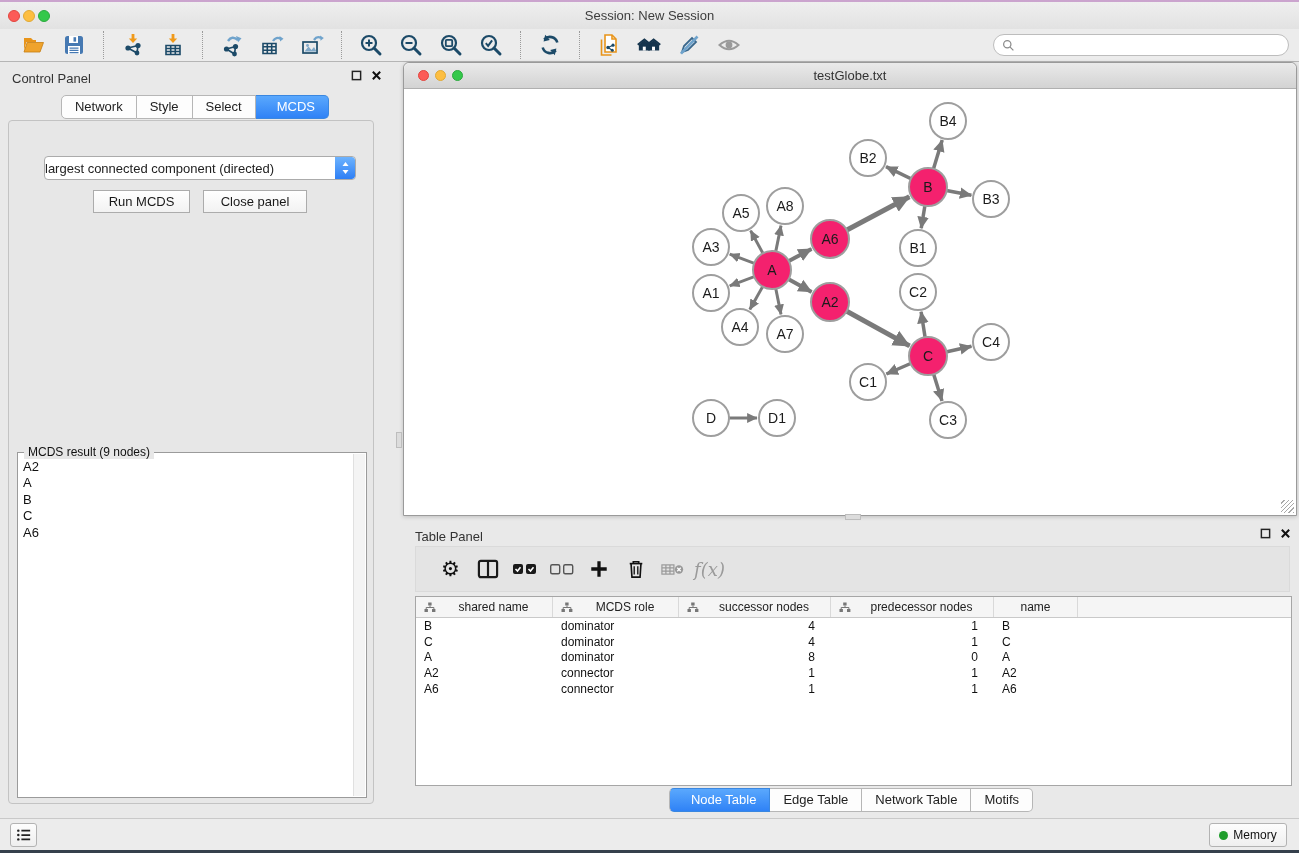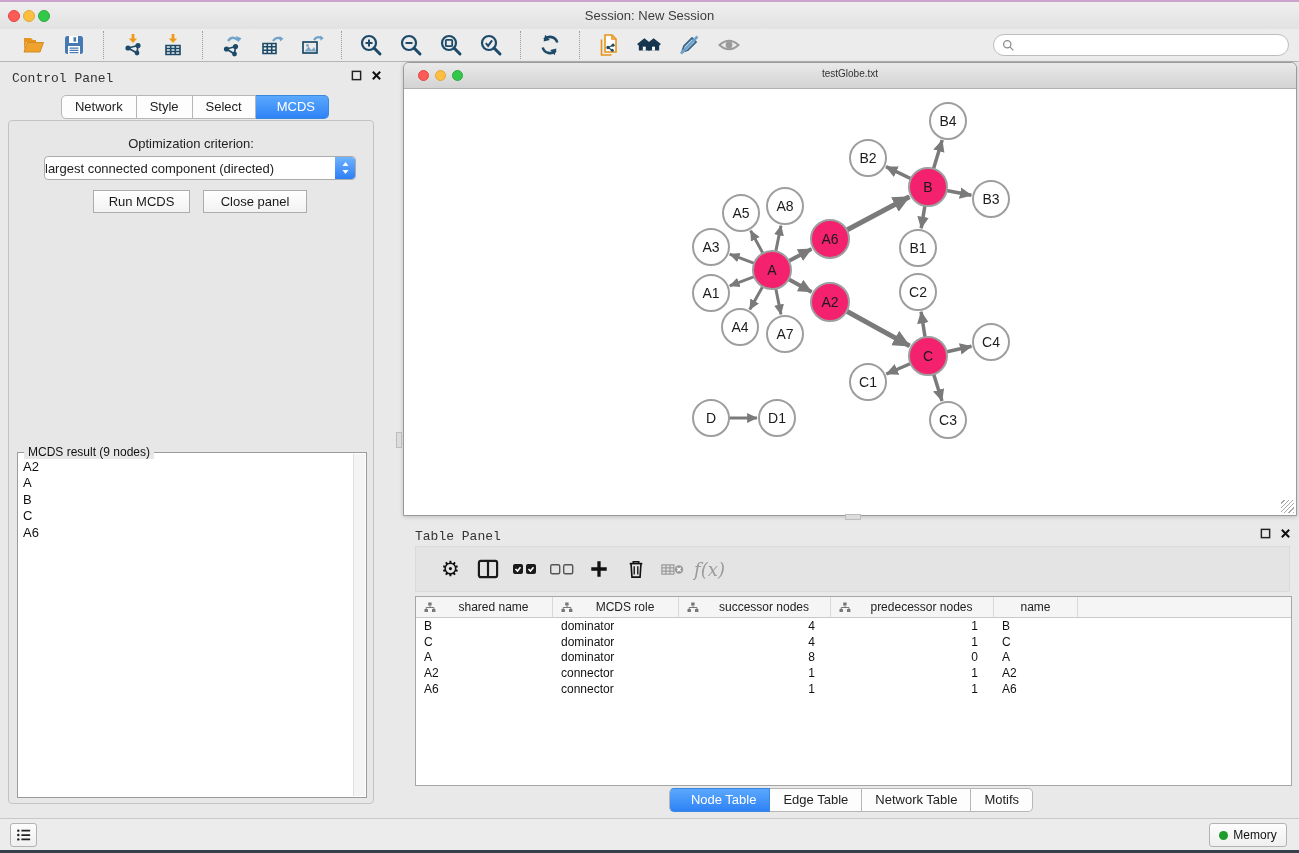--- a/index.html
+++ b/index.html
@@ -29,21 +29,21 @@
   .tsep { width:0; height:28px; border-left:1px dotted #9a9a9a; margin:0 9px; }
   .searchbox { margin-left:auto; width:296px; height:22px; background:#fff;
     border:1px solid #BDBDBD; border-radius:12px; display:flex; align-items:center;
     padding:0 8px; }
   .searchbox input { border:none; outline:none; flex:1; font-size:12px; margin-left:5px;
     font-family:"Liberation Sans",sans-serif; background:transparent; }
 
   
   .control-panel { position:absolute; left:0; top:62px; width:390px; height:750px; }
   .panel-head { position:relative; height:30px; }
-  .panel-head .ph-title { position:absolute; left:12px; top:9px; font-size:13px; color:#333;font-family:Liberation Mono, monospace; }
+  .panel-head .ph-title { position:absolute; left:12px; top:9px; font-size:13px; color:#333; }
   .ph-icons { position:absolute; right:8px; top:8px; display:flex; gap:9px; }
   .ph-icons span { display:flex; }
   .ctl-tabs { position:absolute; left:0; right:0; top:33px; text-align:center; }
   .seg { display:inline-block; padding:3px 13px 4px; background:#FDFDFD;
     border:1px solid #B6B6B6; border-left:none; font-size:13px; color:#222; vertical-align:top; }
   .seg:first-child { border-left:1px solid #B6B6B6; border-radius:5px 0 0 5px; }
   .seg:last-child { border-radius:0 5px 5px 0; }
   .seg-active { background:linear-gradient(#5AA8FD,#2F82F6); border-color:#3A87E0; color:#fff;padding-left:21px; }
   .inner-panel { position:absolute; left:8px; top:58px; width:366px; height:684px;
     border:1px solid #C3C3C3; border-radius:4px; background:#E7E7E7; }
@@ -69,21 +69,21 @@
     border-left:1px solid #E0E0E0; }
 
   
   .netwin { position:absolute; left:403px; top:62px; width:894px; height:454px;
     background:#fff; border:1px solid #9A9A9A; border-radius:6px 6px 0 0;
     box-shadow:0 1px 4px rgba(0,0,0,0.18); }
   .netwin .nw-titlebar { position:relative; height:26px;
     background:linear-gradient(#EAEAEA,#D3D3D3); border-bottom:1px solid #B0B0B0;
     border-radius:6px 6px 0 0; }
   .nw-titlebar .title { position:absolute; left:0; right:0; top:5px; text-align:center;
-    font-size:10px; color:#333; }
+    font-size:13px; color:#333; }
   .nw-titlebar .light { top:7px; width:11px; height:11px; }
   .nw-titlebar .light.red { left:14px; } .nw-titlebar .light.yellow { left:31px; }
   .nw-titlebar .light.green { left:48px; }
   .graph { position:absolute; left:0; top:26px; }
   .resize-grip { position:absolute; right:2px; bottom:2px; width:13px; height:13px;
     background:repeating-linear-gradient(135deg, transparent 0 2px, #A9A9A9 2px 3px); }
 
   .splitter-v { position:absolute; left:396px; top:432px; width:6px; height:16px;
     background:#DCDCDC; border:1px solid #BDBDBD; }
   .splitter-h { position:absolute; left:845px; top:514px; width:16px; height:6px;
@@ -297,21 +297,20 @@
         </span>
       <span>
           <svg viewBox="0 0 12 12" width="11" height="11">
             <path d="M2 2l8 8M10 2l-8 8" stroke="#111" stroke-width="2.2"></path>
           </svg>
         </span>
     </span>
   </div>
   <div class="ctl-tabs"><span class="seg">Network</span><span class="seg">Style</span><span class="seg">Select</span><span class="seg seg-active">MCDS</span></div>
   <div class="inner-panel">
-    <div class="opt-label">Optimization criterion:</div>
     <div class="criterion">
       <span class="val">largest connected component (directed)</span>
       <span class="stepper">
           <svg viewBox="0 0 10 16" width="9" height="14">
             <path d="M5 1.2l3.4 4.4H1.6z" fill="#fff"></path>
             <path d="M5 14.8l3.4-4.4H1.6z" fill="#fff"></path>
           </svg>
         </span>
     </div>
     <div class="btn run">Run MCDS</div>

